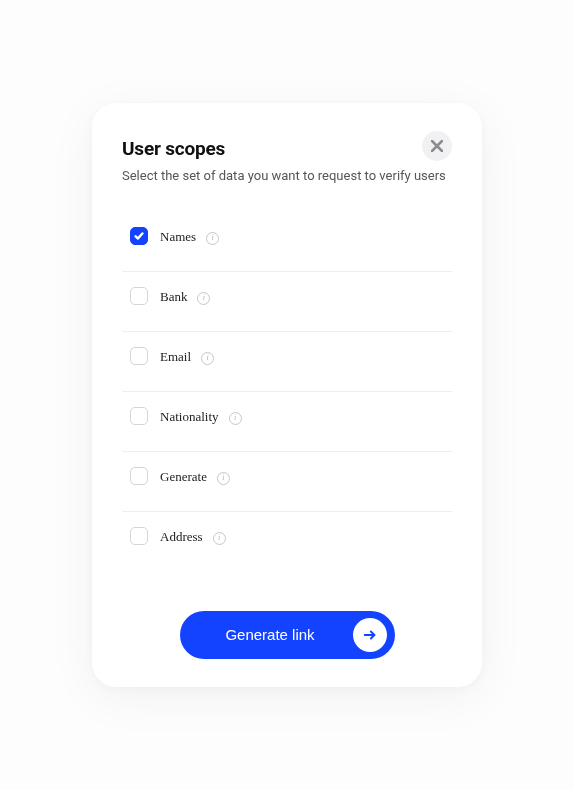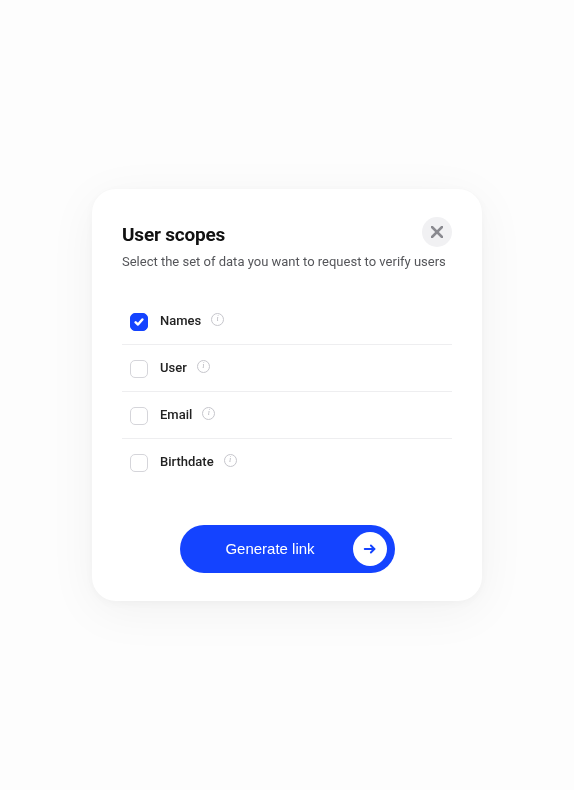--- a/index.html
+++ b/index.html
@@ -66,23 +66,24 @@
       margin-bottom: 26px;
       line-height: 1.4;
     }
 
     .scopes {
       list-style: none;
     }
 
     .scope-row {
       display: flex;
-      align-items: flex-start;
-      padding: 15px 8px 13px 8px;
+      align-items: flex-end;
+      padding: 15px 8px 26px 8px;
       border-bottom: 1px solid #eeeef0;
+      font-family: Liberation Serif, serif;
     }
 
     .scope-row:last-child {
       border-bottom: none;
     }
 
     .checkbox {
       width: 18px;
       height: 18px;
       border-radius: 5px;
@@ -210,31 +211,41 @@
         <div class="checkbox checked">
           <svg viewBox="0 0 12 12">
             <polyline points="2,6.5 4.8,9 10,3" stroke-linecap="round" stroke-linejoin="round"></polyline>
           </svg>
         </div>
         <span class="scope-label">Names</span>
         <span class="info-icon"></span>
       </li>
       <li class="scope-row">
         <div class="checkbox"></div>
-        <span class="scope-label">User</span>
+        <span class="scope-label">Bank</span>
         <span class="info-icon"></span>
       </li>
       <li class="scope-row">
         <div class="checkbox"></div>
         <span class="scope-label">Email</span>
         <span class="info-icon"></span>
       </li>
       <li class="scope-row">
         <div class="checkbox"></div>
-        <span class="scope-label">Birthdate</span>
+        <span class="scope-label">Nationality</span>
+        <span class="info-icon"></span>
+      </li>
+      <li class="scope-row">
+        <div class="checkbox"></div>
+        <span class="scope-label">Generate</span>
+        <span class="info-icon"></span>
+      </li>
+      <li class="scope-row">
+        <div class="checkbox"></div>
+        <span class="scope-label">Address</span>
         <span class="info-icon"></span>
       </li>
     </ul>
 
   <div class="footer">
     <button class="generate-btn">
       <span class="btn-text">Generate link</span>
       <span class="arrow-circle">
         <svg viewBox="0 0 16 16">
           <line x1="2" y1="8" x2="13" y2="8" stroke-linecap="round"></line>

